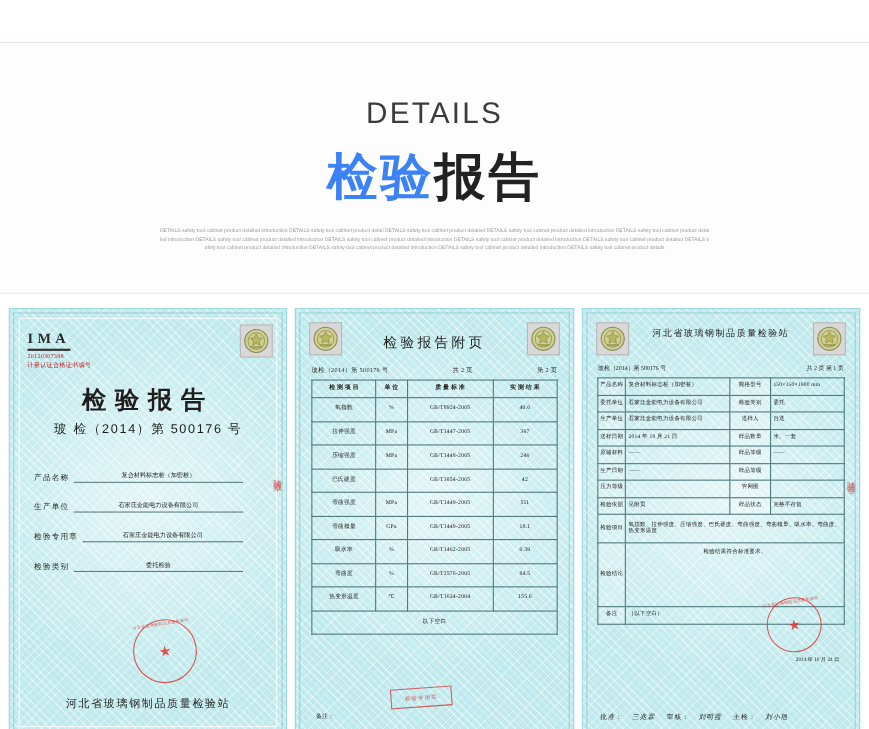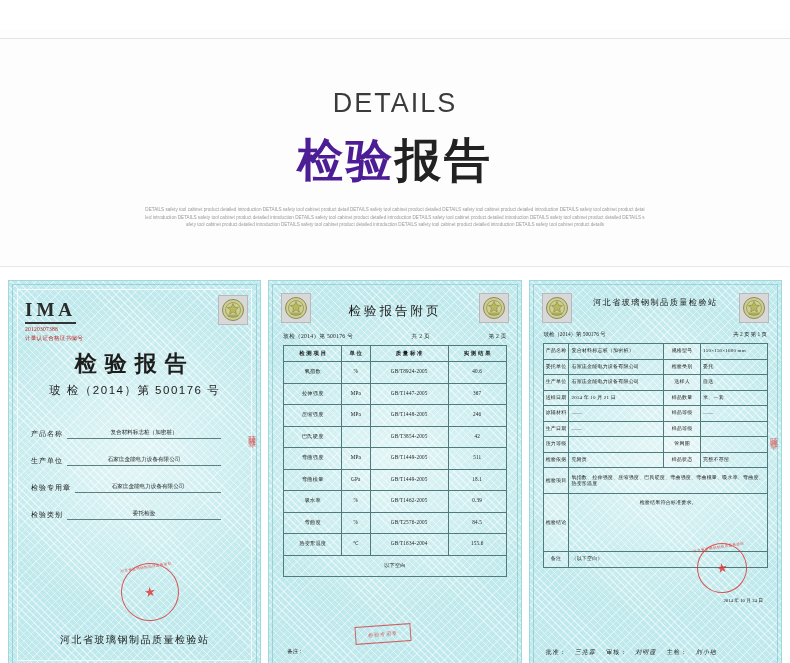--- a/index.html
+++ b/index.html
@@ -47,21 +47,21 @@
   .title-cn {
     position: absolute;
     left: 0; top: 100px;
     width: 790px;
     font-size: 46px;
     letter-spacing: 3px;
     color: #222;
     font-weight: 700;
     font-family: "Liberation Sans", sans-serif;
   }
-  .title-cn .accent { color: #4c1d95; }
+  .title-cn .accent { color: #3b82f6; }
   .blurb {
     position: absolute;
     left: 145px; top: 176px;
     width: 500px;
     font-size: 4.6px;
     line-height: 7.5px;
     color: #9a9a9a;
     text-align: center;
     word-break: break-all;
     font-family: "Liberation Sans", sans-serif;
@@ -125,21 +125,21 @@
 
   
   .c1-ima {
     position: absolute;
     left: 16px; top: 18px;
     width: 72px;
     font-family: "Liberation Serif", serif;
     color: #2b2b2b;
   }
   .c1-ima .ima-word {
-    font-size: 19px;
+    font-size: 13px;
     font-weight: 700;
     letter-spacing: 4px;
     border-bottom: 2px solid #333;
     padding-bottom: 1px;
     display: inline-block;
   }
   .c1-code {
     font-size: 5.6px;
     color: #c01c1c;
     letter-spacing: .2px;

